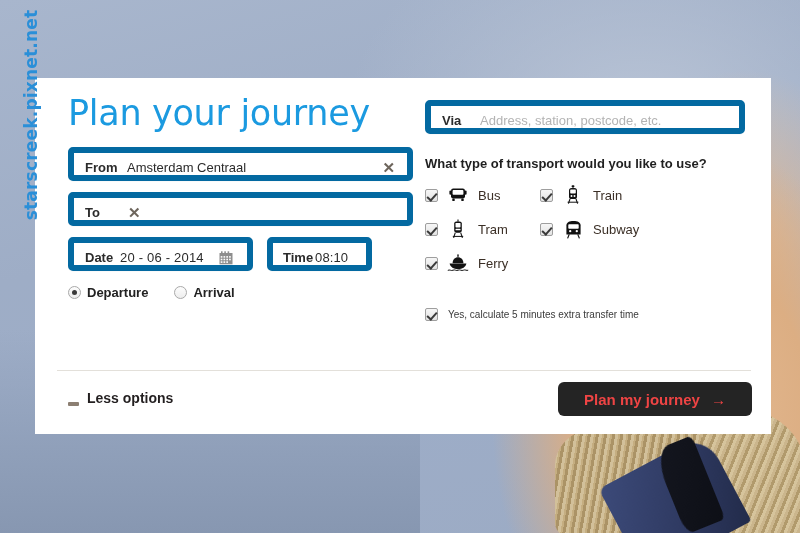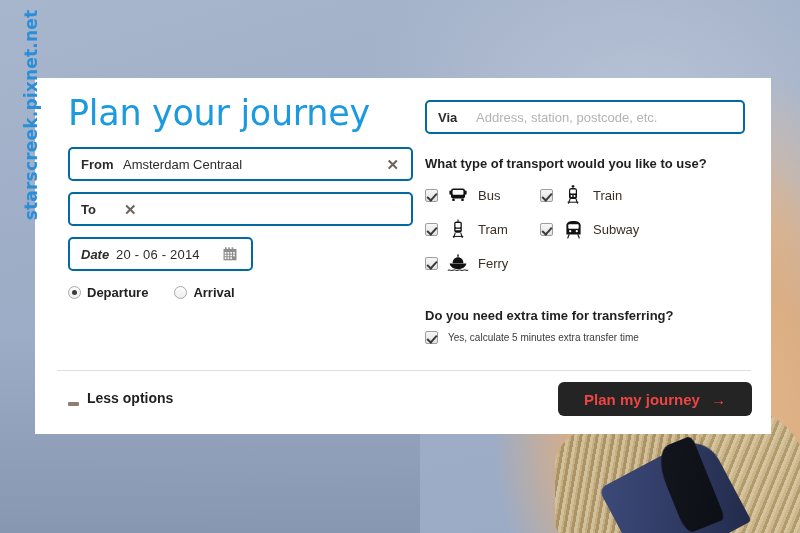--- a/index.html
+++ b/index.html
@@ -138,25 +138,25 @@
     font-weight: 400;
     letter-spacing: -0.3px;
     line-height: 44px;
     margin-bottom: 12px;
   }
 
   
   .field {
     position: relative;
     height: 34px;
-    border: 2px solid #0369a1;
+    border: 6px solid #0369a1;
     border-radius: 5px;
     background: #fff;
     display: flex;
-    align-items: center;
+    align-items: flex-end;
     margin-bottom: 11px;
     box-shadow: 0 1px 0 rgba(0,0,0,.02);
   }
   .field .lbl {
     font-size: 13px;
     font-weight: 700;
     color: #2b2b2b;
     padding-left: 11px;
     flex: 0 0 auto;
   }
@@ -180,21 +180,21 @@
     line-height: 1;
   }
 
   .field-via { margin-bottom: 22px; }
   .field-via .lbl { width: 44px; }
 
   
   .dt-row { display: flex; gap: 14px; margin-bottom: 13px; }
   .field-date { width: 185px; margin-bottom: 0; }
   .field-time { width: 105px; margin-bottom: 0; }
-  .field-date .lbl { width: 46px; font-style: italic; }
+  .field-date .lbl { width: 46px; }
   .field-date .val { padding-left: 0; letter-spacing: .2px; }
   .field-time .lbl { padding-left: 10px; }
   .field-time .val { padding-left: 2px; letter-spacing: .1px; }
 
   .cal-icon {
     flex: 0 0 auto;
     width: 14px; height: 14px;
     margin-right: 14px;
     position: relative;
     cursor: pointer;
@@ -405,20 +405,24 @@
               <rect x="1.7" y="7.7" width="1.7" height="1.6" fill="#fff"></rect>
               <rect x="4.5" y="7.7" width="1.7" height="1.6" fill="#fff"></rect>
               <rect x="7.3" y="7.7" width="1.7" height="1.6" fill="#fff"></rect>
               <rect x="10.1" y="7.7" width="1.7" height="1.6" fill="#fff"></rect>
               <rect x="1.7" y="10.3" width="1.7" height="1.6" fill="#fff"></rect>
               <rect x="4.5" y="10.3" width="1.7" height="1.6" fill="#fff"></rect>
               <rect x="7.3" y="10.3" width="1.7" height="1.6" fill="#fff"></rect>
             </svg>
           </span>
         </div>
+        <div class="field field-time">
+          <span class="lbl">Time</span>
+          <span class="val">08:10</span>
+        </div>
       </div>
 
       <div class="radio-row">
         <span class="radio on"></span>
         <span class="radio-label">Departure</span>
         <span class="radio"></span>
         <span class="radio-label">Arrival</span>
       </div>
 
     </div>
@@ -506,21 +510,20 @@
               <path d="M5.6 9.2 C5.6 5.4 8 3.2 11 3.2 C14 3.2 16.4 5.4 16.4 9.2 Z" fill="#111"></path>
               <path d="M2.6 9.6 L19.4 9.6 C18.6 13.2 15.4 15.2 11 15.2 C6.6 15.2 3.4 13.2 2.6 9.6 Z" fill="#111"></path>
               <path d="M0.8 16.4 C2.6 15.2 4.2 17.2 6 16.2 C7.8 15.2 9.4 17.2 11.2 16.2 C13 15.2 14.6 17.2 16.4 16.2 C18.2 15.2 19.6 17 21.2 16.2" stroke="#111" stroke-width="1" fill="none"></path>
             </svg>
           </span>
           <span class="tp-name">Ferry</span>
         </div>
 
       </div>
 
-      <div class="transfer-title">Do you need extra time for transferring?</div>
       <div class="transfer-row">
         <span class="cb on"></span>
         <span class="transfer-label">Yes, calculate 5 minutes extra transfer time</span>
       </div>
 
     </div>
 
     <div class="divider"></div>
 
     <div class="less-options">

